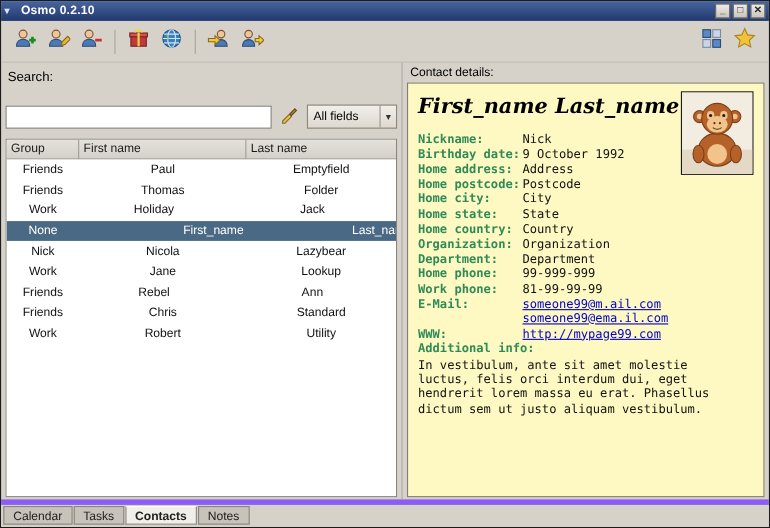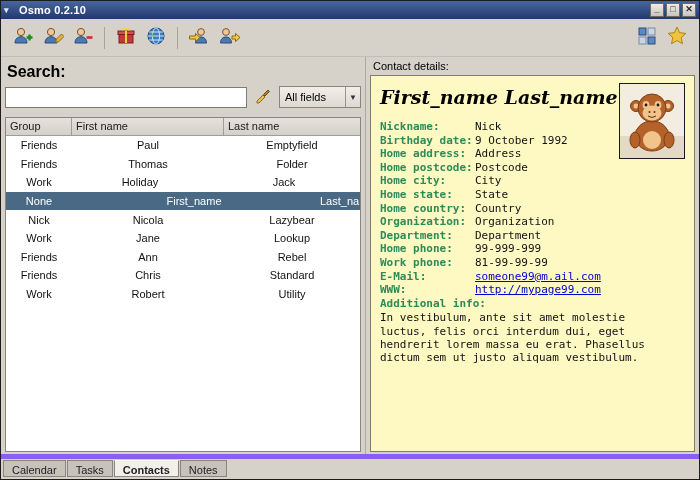--- a/index.html
+++ b/index.html
@@ -32,21 +32,21 @@
   }
   .tbtn {
     width:28px; height:28px; display:flex; align-items:center; justify-content:center;
     background:transparent; border:1px solid transparent; border-radius:2px; cursor:default;
   }
   .tsep { width:1px; height:22px; background:#a8a49c; margin:0 5px; }
   .tspacer { flex:1; }
   
   .content { flex:1; display:flex; min-height:0; }
   .left-panel { width:364px; flex:0 0 364px; padding:2px 4px 2px 4px; display:flex; flex-direction:column; }
-  .search-label { font-weight:bold; font-size:16px; margin:4px 0 5px 2px; }
+  .search-label { font-weight:normal; font-size:12px; margin:4px 0 18px 2px; }
   .search-row { display:flex; align-items:center; gap:5px; }
   .search-input {
     flex:1; height:21px; border:1px solid #7f7b75; background:#fff;
     font-size:12px; padding:0 4px; font-family:"Liberation Sans",sans-serif; outline:none;
   }
   .clear-btn { width:22px; height:22px; display:flex; align-items:center; justify-content:center;
     background:transparent; border:1px solid transparent; cursor:default; }
   .combo {
     width:82px; height:22px; background:linear-gradient(#f2efe9,#ddd9d1);
     border:1px solid #8a867e; display:flex; align-items:center;
@@ -254,22 +254,22 @@
               <div class="tcell c1">Nicola</div>
               <div class="tcell c2">Lazybear</div>
             </div>
             <div class="trow">
               <div class="tcell c0">Work</div>
               <div class="tcell c1">Jane</div>
               <div class="tcell c2">Lookup</div>
             </div>
             <div class="trow">
               <div class="tcell c0">Friends</div>
+              <div class="tcell c2">Rebel</div>
               <div class="tcell c1">Ann</div>
-              <div class="tcell c2">Rebel</div>
             </div>
             <div class="trow">
               <div class="tcell c0">Friends</div>
               <div class="tcell c1">Chris</div>
               <div class="tcell c2">Standard</div>
             </div>
             <div class="trow">
               <div class="tcell c0">Work</div>
               <div class="tcell c1">Robert</div>
               <div class="tcell c2">Utility</div>
@@ -369,20 +369,21 @@
             <div class="field-row">
               <div class="field-label">Work phone:</div>
               <div class="field-values">
                 <div>81-99-99-99</div>
               </div>
             </div>
             <div class="field-row">
               <div class="field-label">E-Mail:</div>
               <div class="field-values">
                 <div><a href="#">someone99@m.ail.com</a></div>
+                <div><a href="#">someone99@ema.il.com</a></div>
               </div>
             </div>
             <div class="field-row">
               <div class="field-label">WWW:</div>
               <div class="field-values">
                 <div><a href="#">http://mypage99.com</a></div>
               </div>
             </div>
             <div class="field-row">
               <div class="field-label">Additional info:</div>

